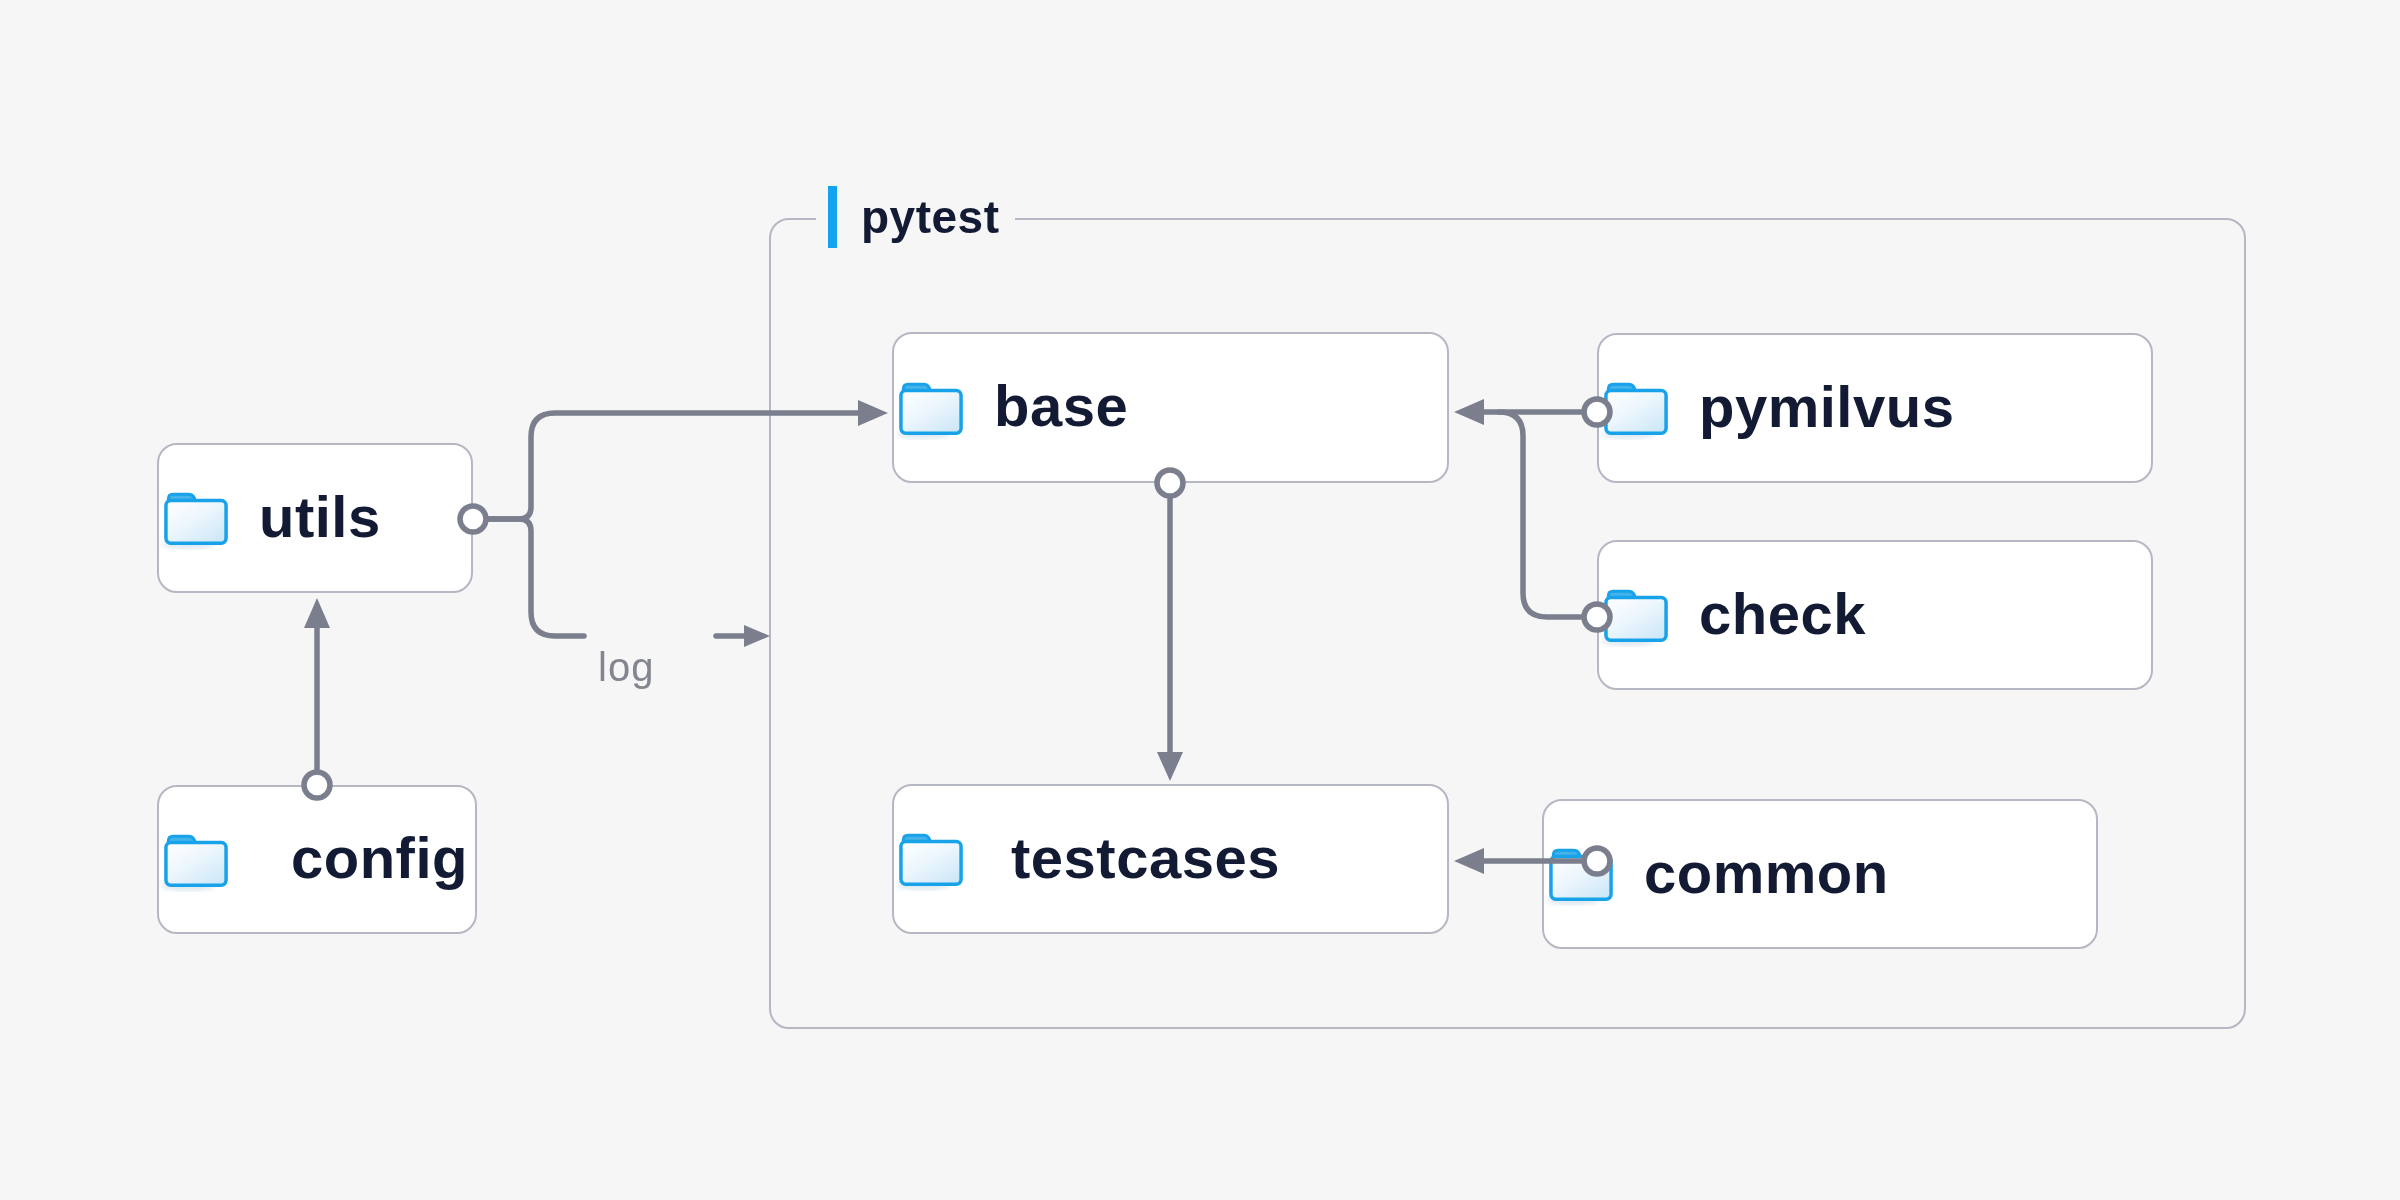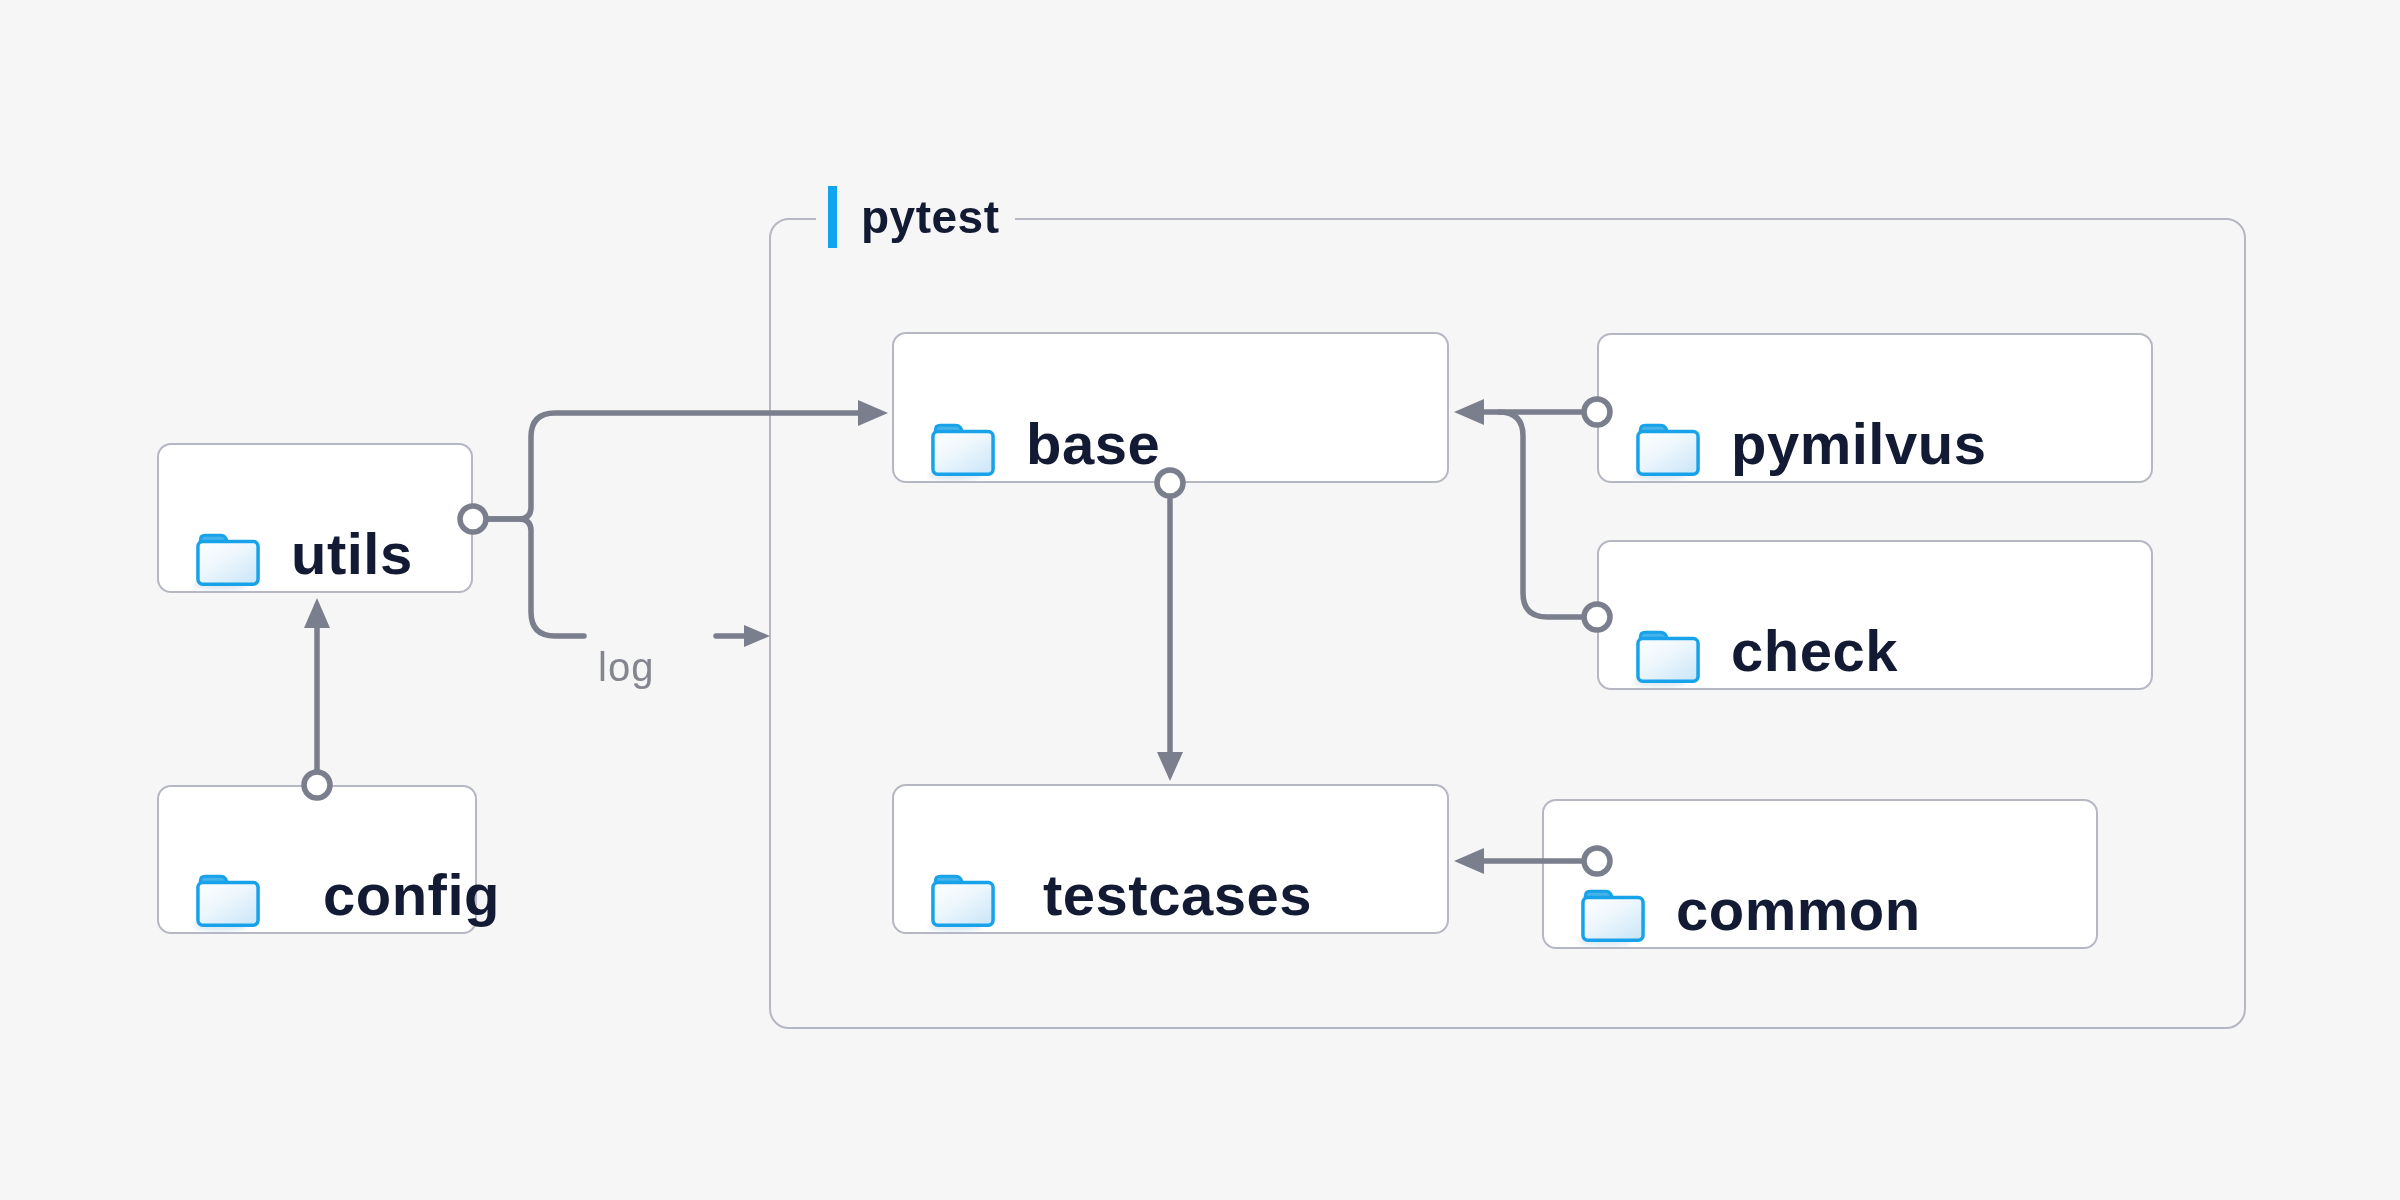--- a/index.html
+++ b/index.html
@@ -49,25 +49,24 @@
   .group-label-text{
     font-size:46px;
     font-weight:600;
     color:var(--text);
     letter-spacing:0.5px;
   }
   .node{
     position:absolute;
     background:var(--node_fill);
     border:2.5px solid var(--node_border);
-    border-radius:14px;
+    border-radius:20px;
     box-sizing:border-box;
     display:flex;
-    align-items:flex-end;
-    padding-left:32px;
+    align-items:center;
     z-index:2;
   }
   .node .folder-icon{
     flex:0 0 auto;
     margin-right:26px;
   }
   .node-label{
     font-size:58px;
     font-weight:600;
     color:var(--text);

